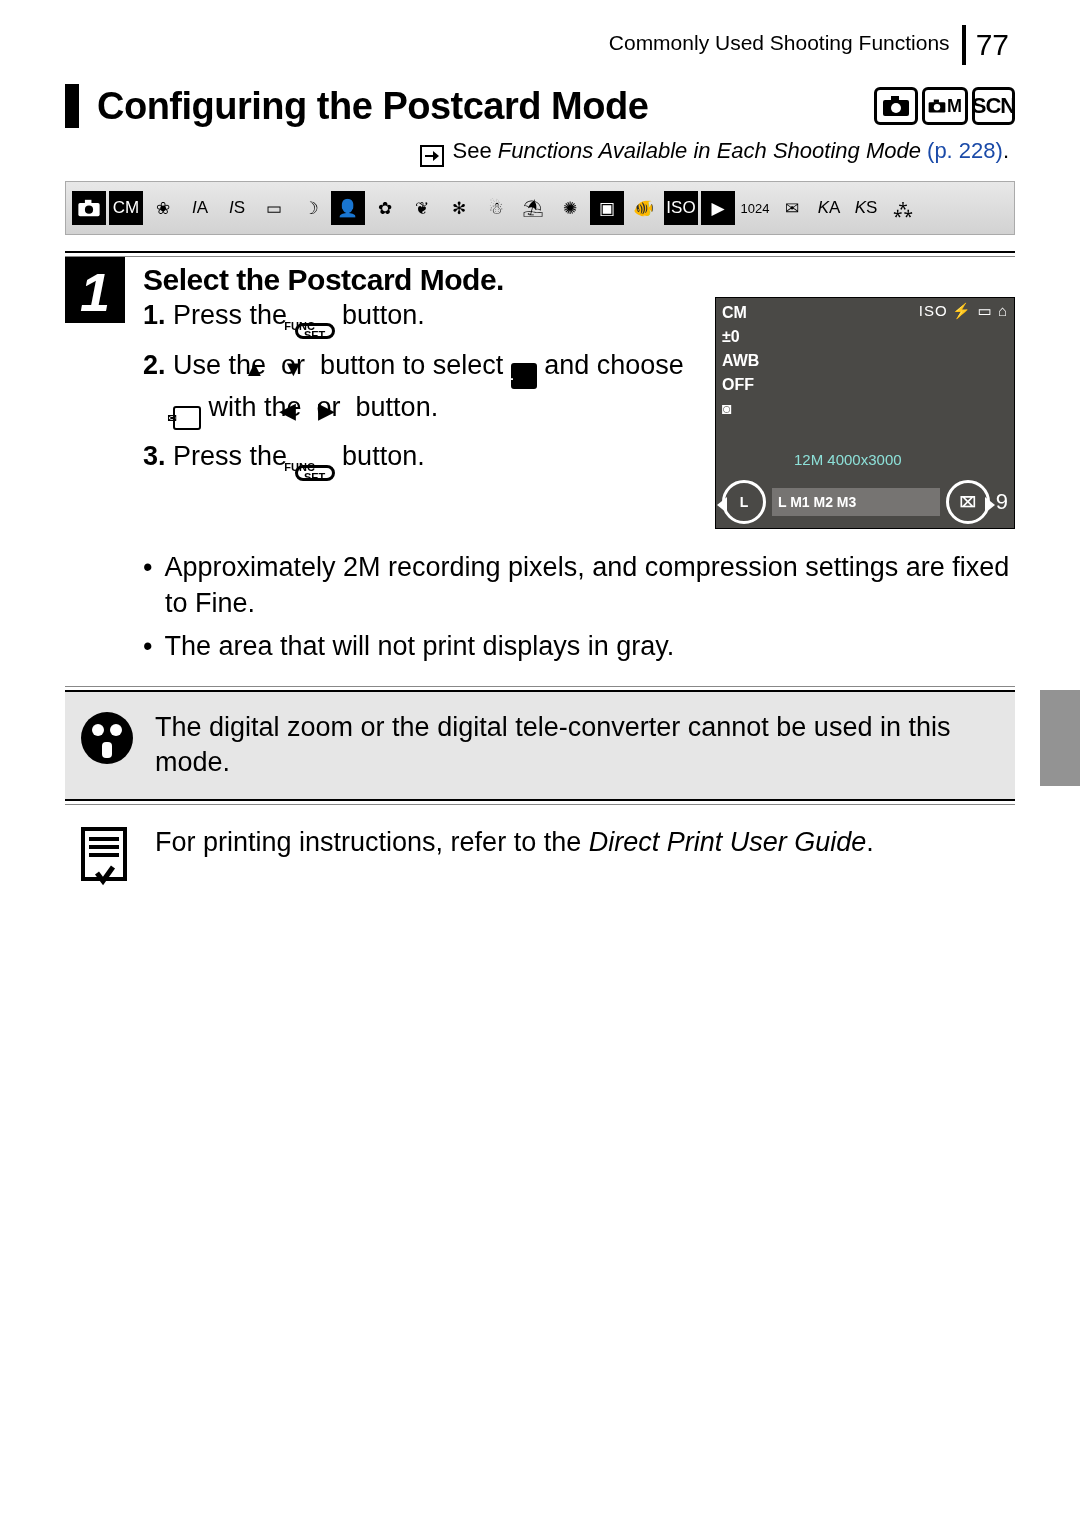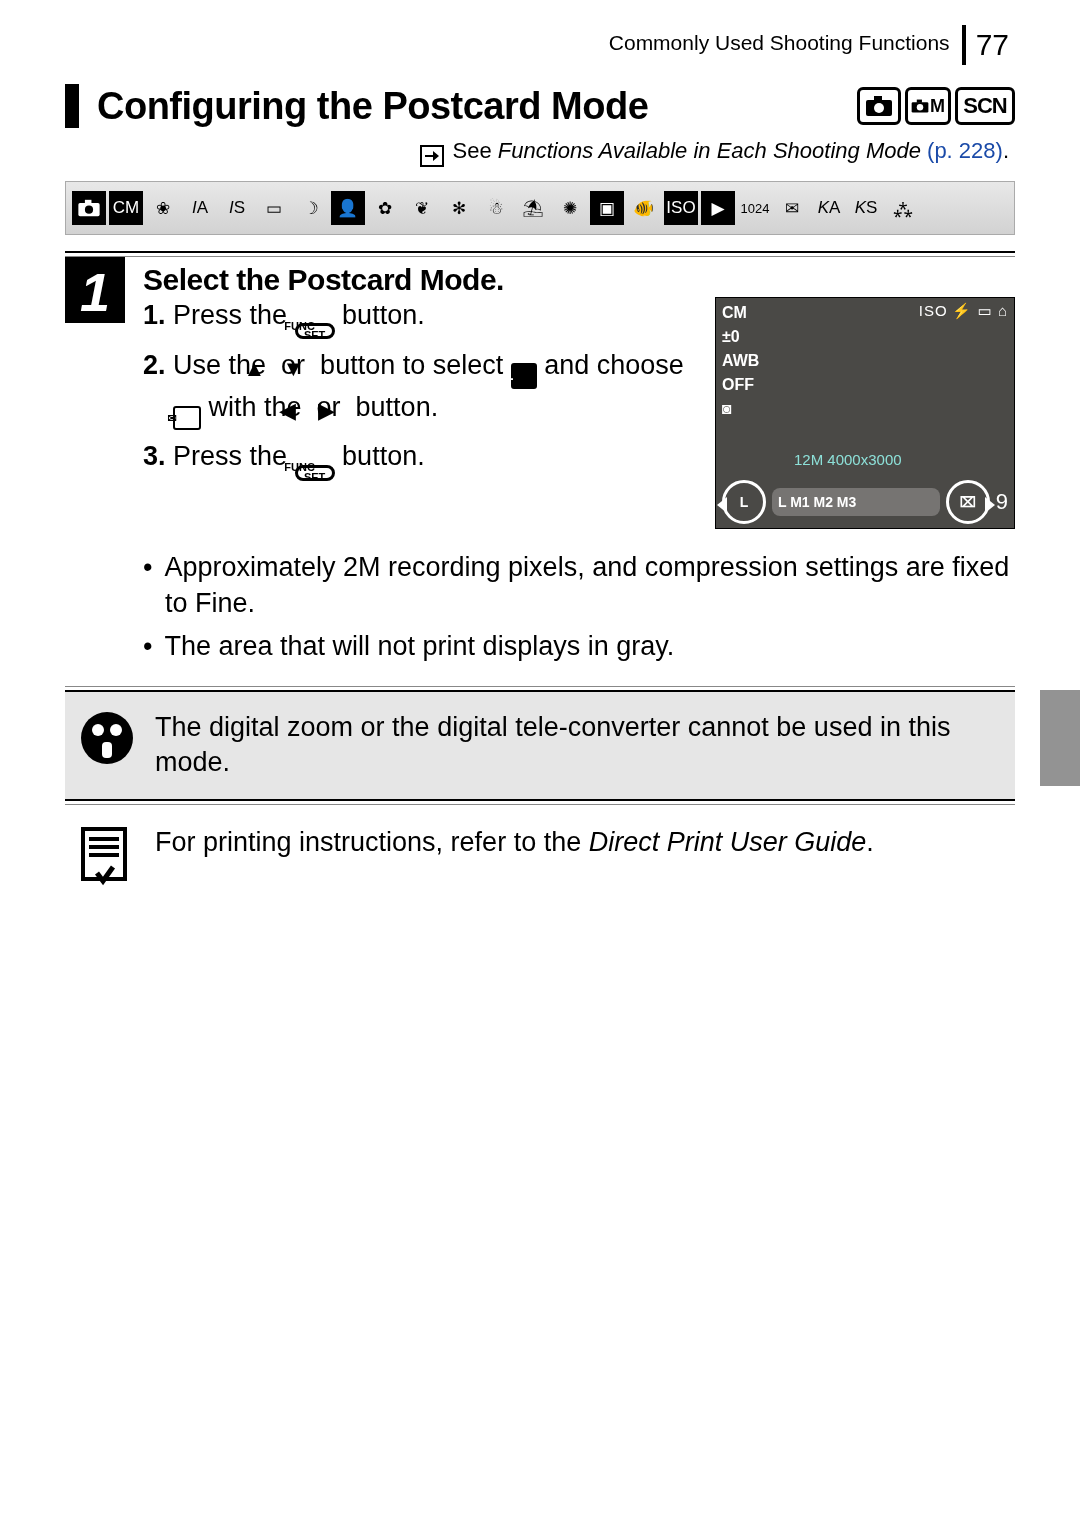--- a/index.html
+++ b/index.html
@@ -58,21 +58,21 @@
     border: 3px solid #000;
     border-radius: 6px;
     height: 38px;
     display: flex;
     align-items: center;
     justify-content: center;
     font-weight: 700;
   }
   .badge-cam { width: 44px; }
   .badge-cm { width: 46px; font-size: 22px; }
-  .badge-scn { width: 60px; font-size: 22px; letter-spacing: -1px; }
+  .badge-scn { width: 43px; font-size: 22px; letter-spacing: -1px; }
   .cam-svg { width: 28px; height: 22px; }
   .see-row {
     text-align: right;
     font-size: 22px;
     margin: 6px 6px 14px 0;
   }
   .see-row .arrow-box {
     display: inline-flex;
     border: 2px solid #000;
     width: 24px; height: 22px;
@@ -180,21 +180,21 @@
   .lcd .l-circle::before {
     content: ""; position: absolute; left: -8px; top: 14px;
     border-top: 8px solid transparent; border-bottom: 8px solid transparent;
     border-right: 10px solid #fff;
   }
   .lcd .r-circle::before {
     content: ""; position: absolute; right: -8px; top: 14px;
     border-top: 8px solid transparent; border-bottom: 8px solid transparent;
     border-left: 10px solid #fff;
   }
-  .lcd .m-row { flex: 1; background: #767472; height: 28px; display: flex; align-items: center; padding: 0 6px; font-weight: 700; gap: 8px; border-radius: 8px; }
+  .lcd .m-row { flex: 1; background: #767472; height: 28px; display: flex; align-items: center; padding: 0 6px; font-weight: 700; gap: 8px; }
   .lcd .nine { font-size: 22px; }
   .bullets { font-size: 27px; line-height: 1.35; margin-top: 20px; }
   .bullets li { list-style: none; padding-left: 22px; text-indent: -22px; margin-bottom: 6px; }
   .bullets li::before { content: "•"; margin-right: 12px; }
   .sep-thin { border-top: 1px solid #888; margin: 16px 0 0 0; }
   .sep-thin2 { border-top: 2px solid #000; margin: 3px 0 0 0; }
   .note-gray {
     background: #e6e6e6;
     display: flex;
     gap: 20px;

